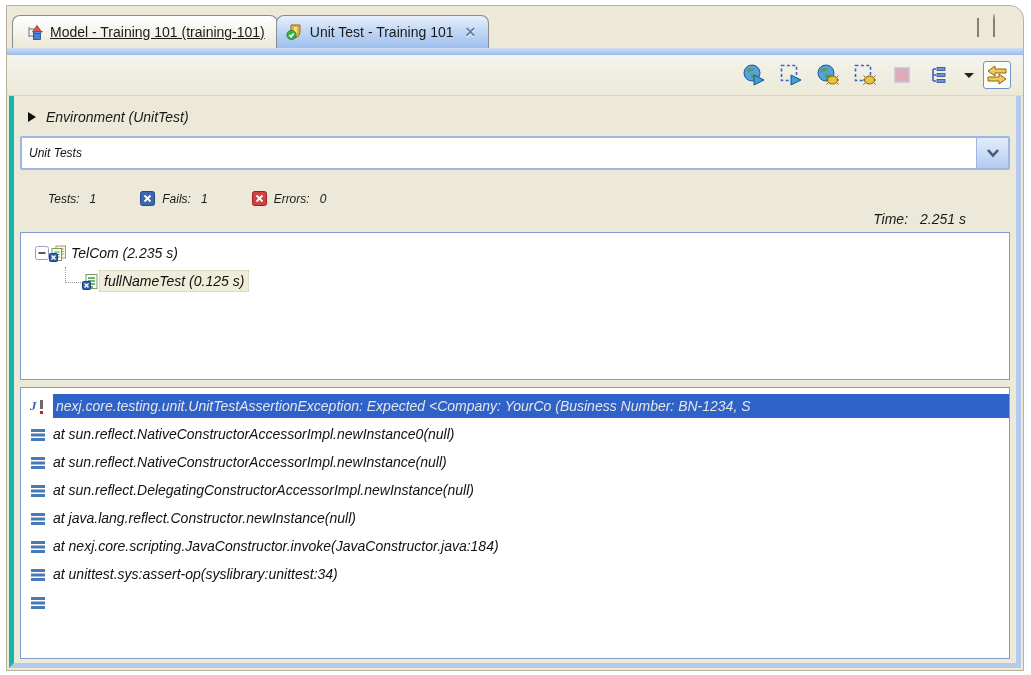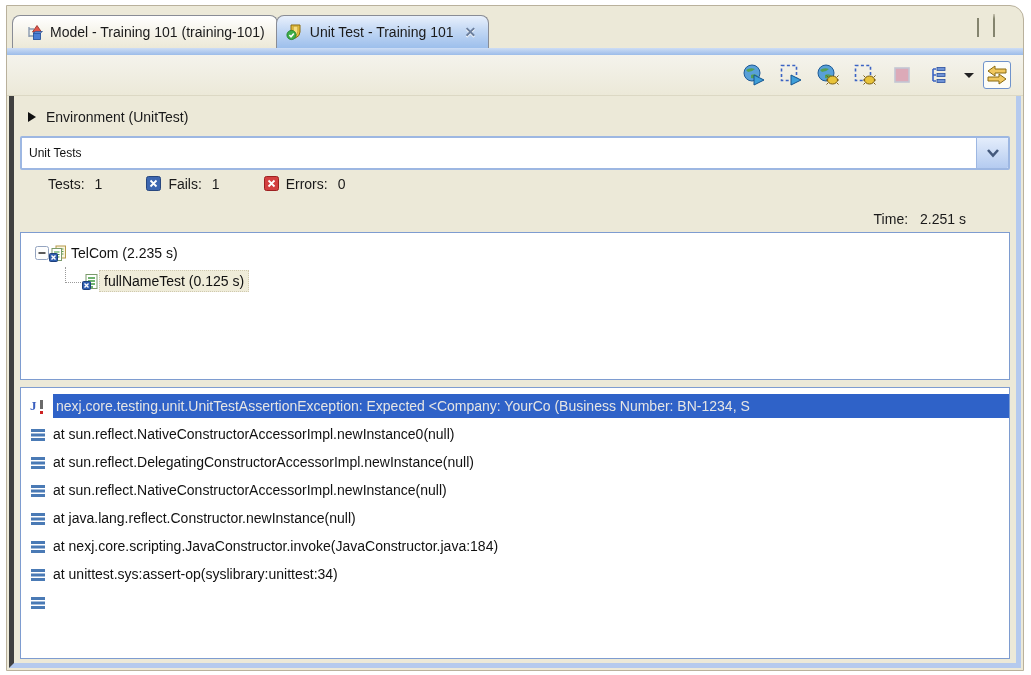--- a/index.html
+++ b/index.html
@@ -9,21 +9,21 @@
   .frame { position: absolute; left: 6px; top: 5px; right: 7px; bottom: 4px;
     background: #ece9d8; border: 1px solid #b9b19c; border-top-right-radius: 14px;
     display: flex; flex-direction: column; }
 
   
   .tab-bar { height: 42px; display: flex; align-items: flex-end; padding-left: 5px;
     position: relative; }
   .tab { height: 33px; display: flex; align-items: center; gap: 7px; padding: 0 12px;
     border: 1px solid #898c95; border-bottom: none; border-radius: 8px 8px 0 0;
     font-size: 14px; color: #1a1a1a; white-space: nowrap; cursor: default; }
-  .tab.inactive { background: linear-gradient(#ffffff, #f2efe2 70%, #ece9d8); z-index: 1; }
+  .tab.inactive { background: linear-gradient(#ffffff, #f2efe2 70%, #ece9d8); z-index: 1; text-decoration: underline; }
   .tab.active { background: linear-gradient(#e8f0fc, #c3d8f4 45%, #9dbfec); z-index: 2;
     margin-left: -2px; padding-left: 8px; }
   .tab-close { font-size: 14px; font-weight: bold; color: #6c7f9d; margin-left: 4px;
     cursor: pointer; text-shadow: 0 1px 0 #ffffff; }
   .win-controls { position: absolute; right: 28px; top: 13px; display: flex; gap: 14px;
     align-items: center; }
   .win-btn { display: inline-block; cursor: pointer; }
   .minimize-glyph { width: 16px; height: 6px; background: #f0ede0; border: 1px solid #84846e; }
   .maximize-glyph { width: 17px; height: 15px; background: #ffffff; border: 1px solid #84846e;
     border-top: 5px solid #c8c4b0; }
@@ -36,37 +36,37 @@
   .tool-btn { width: 28px; height: 28px; display: flex; align-items: center;
     justify-content: center; cursor: pointer; border-radius: 3px; }
   .tool-btn.disabled { cursor: default; }
   .tool-btn.toggled { background: #fdfdf8; border: 1px solid #6f93cc; }
   .dropdown-arrow { width: 0; height: 0; border-left: 5px solid transparent;
     border-right: 5px solid transparent; border-top: 5px solid #222; margin-left: 2px;
     cursor: pointer; }
 
   
   .content { flex: 1; display: flex; flex-direction: column;
-    border-left: 5px solid #404040; border-right: 5px solid #b5caee;
+    border-left: 5px solid #14b8a6; border-right: 5px solid #b5caee;
     border-bottom: 5px solid #b5caee; background: #ece9d8; padding: 2px 6px 4px 6px;
-    margin: 0 2px 2px 2px; }
+    margin: 0 2px 2px 2px; font-style: italic; }
 
   .env-row { height: 38px; display: flex; align-items: center; gap: 10px;
     padding-left: 8px; font-size: 14px; color: #1a1a1a; }
   .env-expander { width: 0; height: 0; border-left: 8px solid #111;
     border-top: 5px solid transparent; border-bottom: 5px solid transparent; cursor: pointer; }
 
   .combo { height: 34px; background: #ffffff; border: 2px solid #9db7e2; border-radius: 2px;
     display: flex; align-items: center; margin-bottom: 6px; cursor: pointer; }
   .combo-value { flex: 1; font-size: 12px; color: #111; padding-left: 7px; }
   .combo-btn { width: 32px; align-self: stretch; background: linear-gradient(#e4edfb, #b4cbf0);
     border-left: 1px solid #9db7e2; border-radius: 0 1px 1px 0; display: flex;
     align-items: center; justify-content: center; }
 
-  .stats-row { height: 30px; display: flex; align-items: flex-start; font-size: 14px;
+  .stats-row { height: 30px; display: flex; align-items: flex-end; font-size: 12px;
     color: #1a1a1a; padding-left: 28px; }
   .stat-label { margin-right: 10px; }
   .stat-value { margin-right: 44px; }
   .badge { width: 15px; height: 15px; border-radius: 2px; margin-right: 7px;
     display: flex; align-items: center; justify-content: center; }
   .badge svg { display: block; }
   .time-row { height: 26px; display: flex; align-items: center; justify-content: flex-end;
     gap: 12px; font-size: 14px; color: #1a1a1a; padding-right: 44px; text-align: center; }
 
   
@@ -267,29 +267,29 @@
             <rect x="2" y="12" width="14" height="3" fill="#4a7ab5"></rect>
         </svg>
         <span class="txt">at sun.reflect.NativeConstructorAccessorImpl.newInstance0(null)</span>
       </div>
       <div class="trace-row">
         <svg class="icon16" viewBox="0 0 18 17">
           <rect x="2" y="3" width="14" height="3" fill="#4a7ab5"></rect>
             <rect x="2" y="7.5" width="14" height="3" fill="#4a7ab5"></rect>
             <rect x="2" y="12" width="14" height="3" fill="#4a7ab5"></rect>
         </svg>
+        <span class="txt">at sun.reflect.NativeConstructorAccessorImpl.newInstance(null)</span>
+      </div>
+      <div class="trace-row">
+        <svg class="icon16" viewBox="0 0 18 17">
+          <rect x="2" y="3" width="14" height="3" fill="#4a7ab5"></rect>
+            <rect x="2" y="7.5" width="14" height="3" fill="#4a7ab5"></rect>
+            <rect x="2" y="12" width="14" height="3" fill="#4a7ab5"></rect>
+        </svg>
         <span class="txt">at sun.reflect.DelegatingConstructorAccessorImpl.newInstance(null)</span>
-      </div>
-      <div class="trace-row">
-        <svg class="icon16" viewBox="0 0 18 17">
-          <rect x="2" y="3" width="14" height="3" fill="#4a7ab5"></rect>
-            <rect x="2" y="7.5" width="14" height="3" fill="#4a7ab5"></rect>
-            <rect x="2" y="12" width="14" height="3" fill="#4a7ab5"></rect>
-        </svg>
-        <span class="txt">at sun.reflect.NativeConstructorAccessorImpl.newInstance(null)</span>
       </div>
       <div class="trace-row">
         <svg class="icon16" viewBox="0 0 18 17">
           <rect x="2" y="3" width="14" height="3" fill="#4a7ab5"></rect>
             <rect x="2" y="7.5" width="14" height="3" fill="#4a7ab5"></rect>
             <rect x="2" y="12" width="14" height="3" fill="#4a7ab5"></rect>
         </svg>
         <span class="txt">at java.lang.reflect.Constructor.newInstance(null)</span>
       </div>
       <div class="trace-row">

